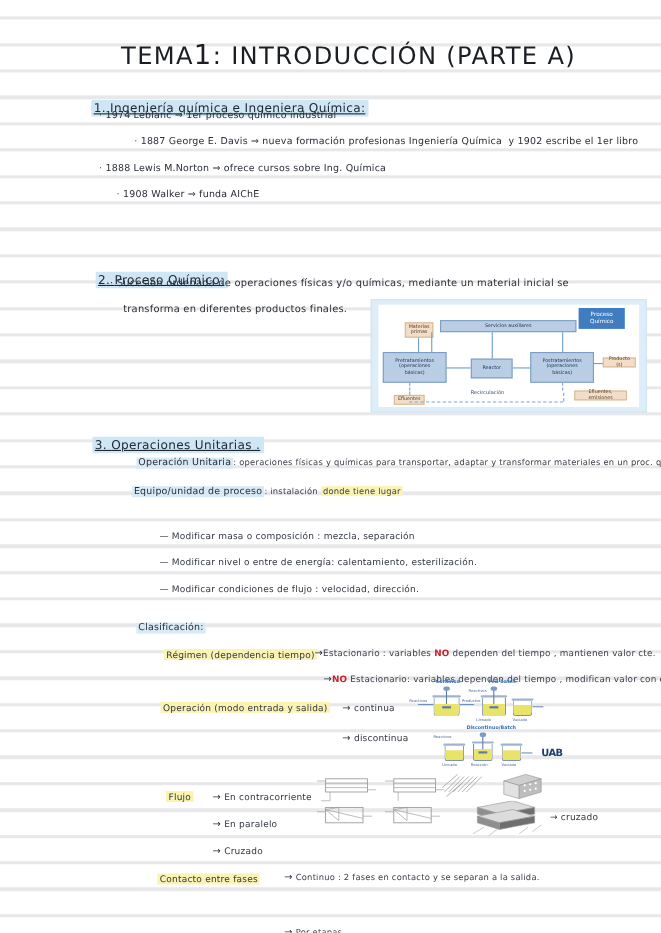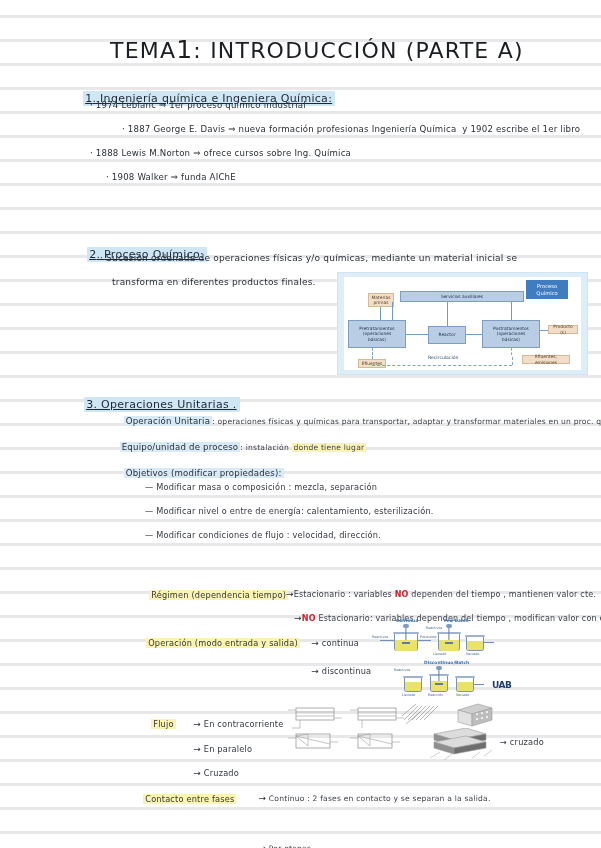--- a/index.html
+++ b/index.html
@@ -229,27 +229,27 @@
   </div>
 
   <div class="abs hw l1" style="left:112px;top:406px;">
     <span class="sub-blue">Operación Unitaria</span><span class="tiny">: operaciones físicas y químicas para transportar, adaptar y transformar materiales en un proc. quím.</span>
   </div>
 
   <div class="abs hw l1" style="left:108px;top:432px;">
     <span class="sub-blue">Equipo/unidad de proceso</span><span class="tiny">: instalación </span><span class="hl-yellow tiny">donde tiene lugar</span>
   </div>
 
-  <div class="abs hw l1" style="left:112px;top:458px;">
-    <span class="sub-blue">Objetivos (modificar propiedades):</span>
-  </div>
   <div class="abs hw l2" style="left:145px;top:482px;">— Modificar masa o composición : mezcla, separación</div>
   <div class="abs hw l2" style="left:145px;top:506px;">— Modificar nivel o entre de energía: calentamiento, esterilización.</div>
   <div class="abs hw l2" style="left:145px;top:530px;">— Modificar condiciones de flujo : velocidad, dirección.</div>
 
+  <div class="abs hw l1" style="left:112px;top:556px;">
+    <span class="sub-blue">Clasificación:</span>
+  </div>
 
   <div class="abs hw l2" style="left:138px;top:580px;">
     <span class="hl-yellow">Régimen (dependencia tiempo)</span>
   </div>
   <div class="abs hw tiny" style="left:275px;top:580px;font-size:8px;">
     <span class="arrow">→</span><span>Estacionario</span><span> : variables </span><span class="red">NO</span><span> dependen del tiempo , mantienen valor cte.</span>
   </div>
   <div class="abs hw tiny" style="left:283px;top:604px;font-size:8px;">
     <span class="arrow">→</span><span class="red">NO</span><span> Estacionario</span><span>: </span><span>variables dependen del tiempo , modifican valor con el tiempo</span>
   </div>

